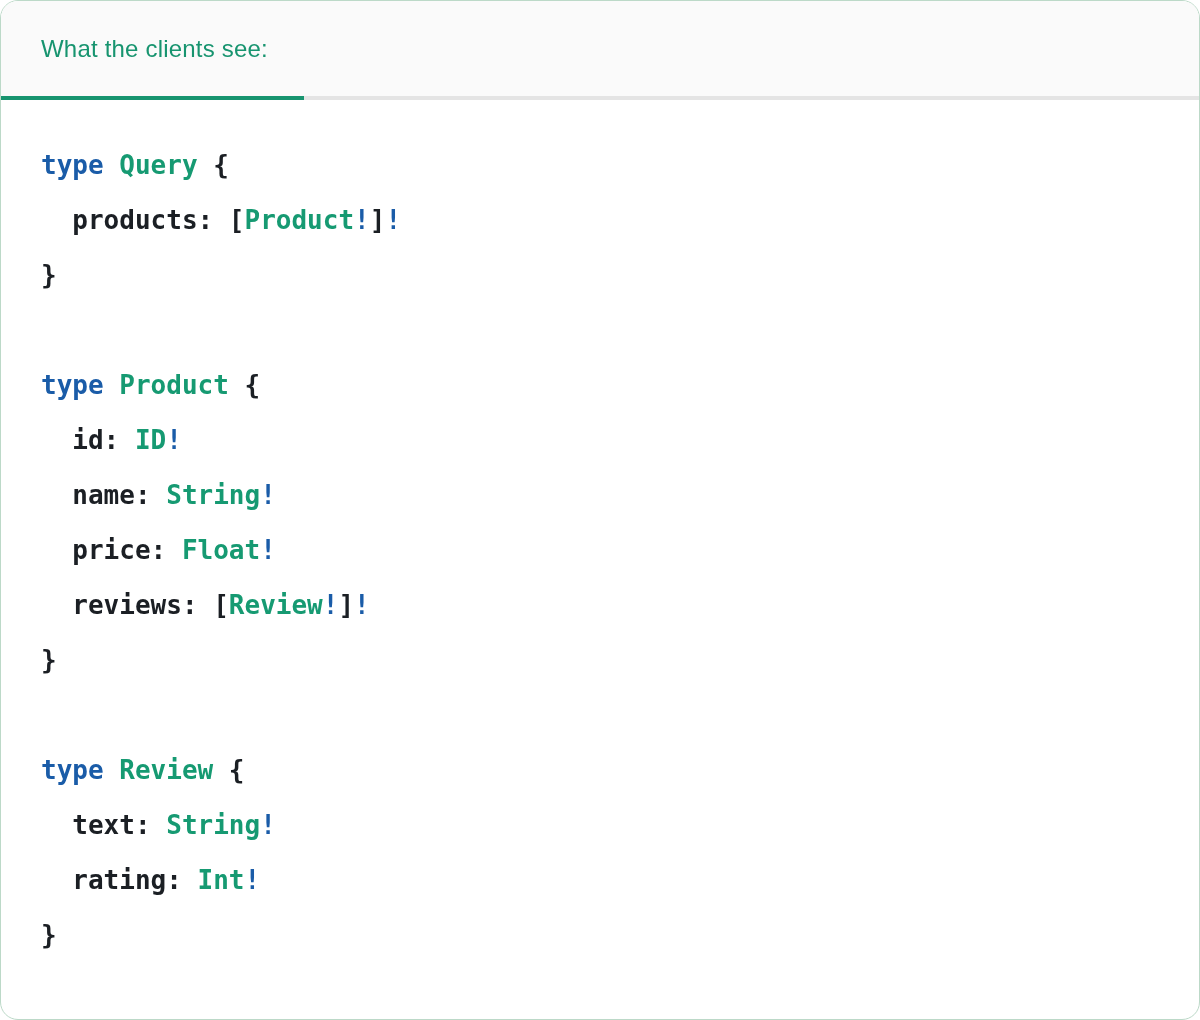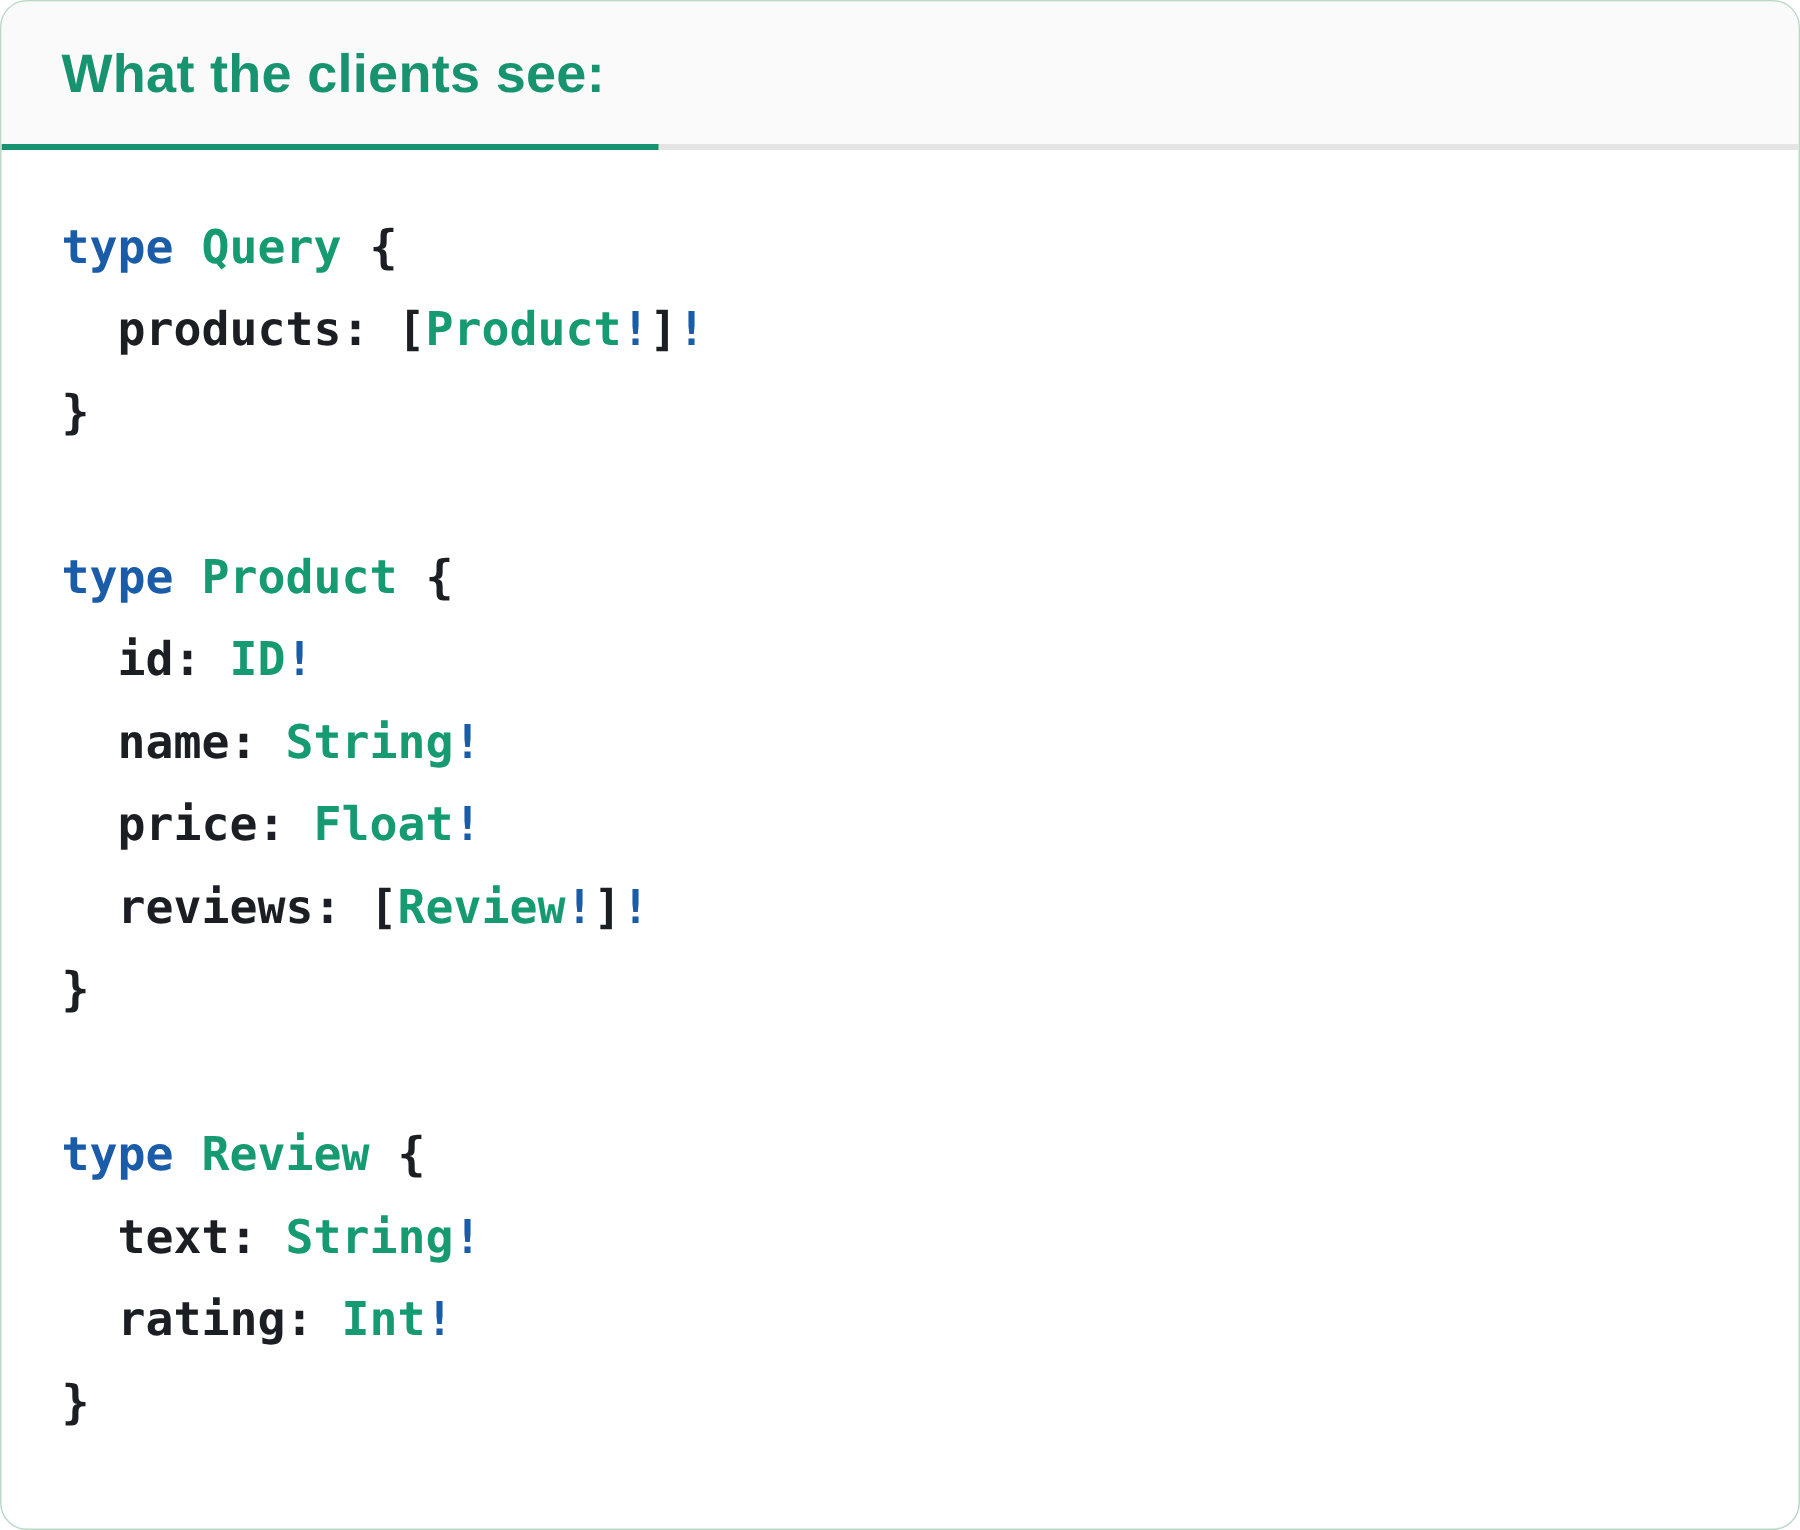--- a/index.html
+++ b/index.html
@@ -29,30 +29,30 @@
   .tab {
     display: flex;
     align-items: center;
     padding: 0 36px 0 40px;
     margin-bottom: -4px;
     border-bottom: 4px solid var(--accent, #17946f);
     cursor: pointer;
   }
   .tab-label {
     color: var(--accent, #17946f);
-    font-size: 36px;
-    font-weight: 700;
+    font-size: 24px;
+    font-weight: 400;
     letter-spacing: 0.2px;
     white-space: nowrap;
   }
   .code-block {
     margin: 0;
     padding: 38px 40px 0 40px;
     font-family: "DejaVu Sans Mono", "Liberation Mono", monospace;
-    font-size: 31px;
+    font-size: 26px;
     line-height: 55px;
     font-weight: 600;
     color: var(--ink, #1b1f24);
   }
   .code-line {
     white-space: pre;
     height: 55px;
   }
   .tok-pl { color: var(--ink, #1b1f24); }
   .tok-kw { color: var(--kw-blue, #1a5ca8); }

